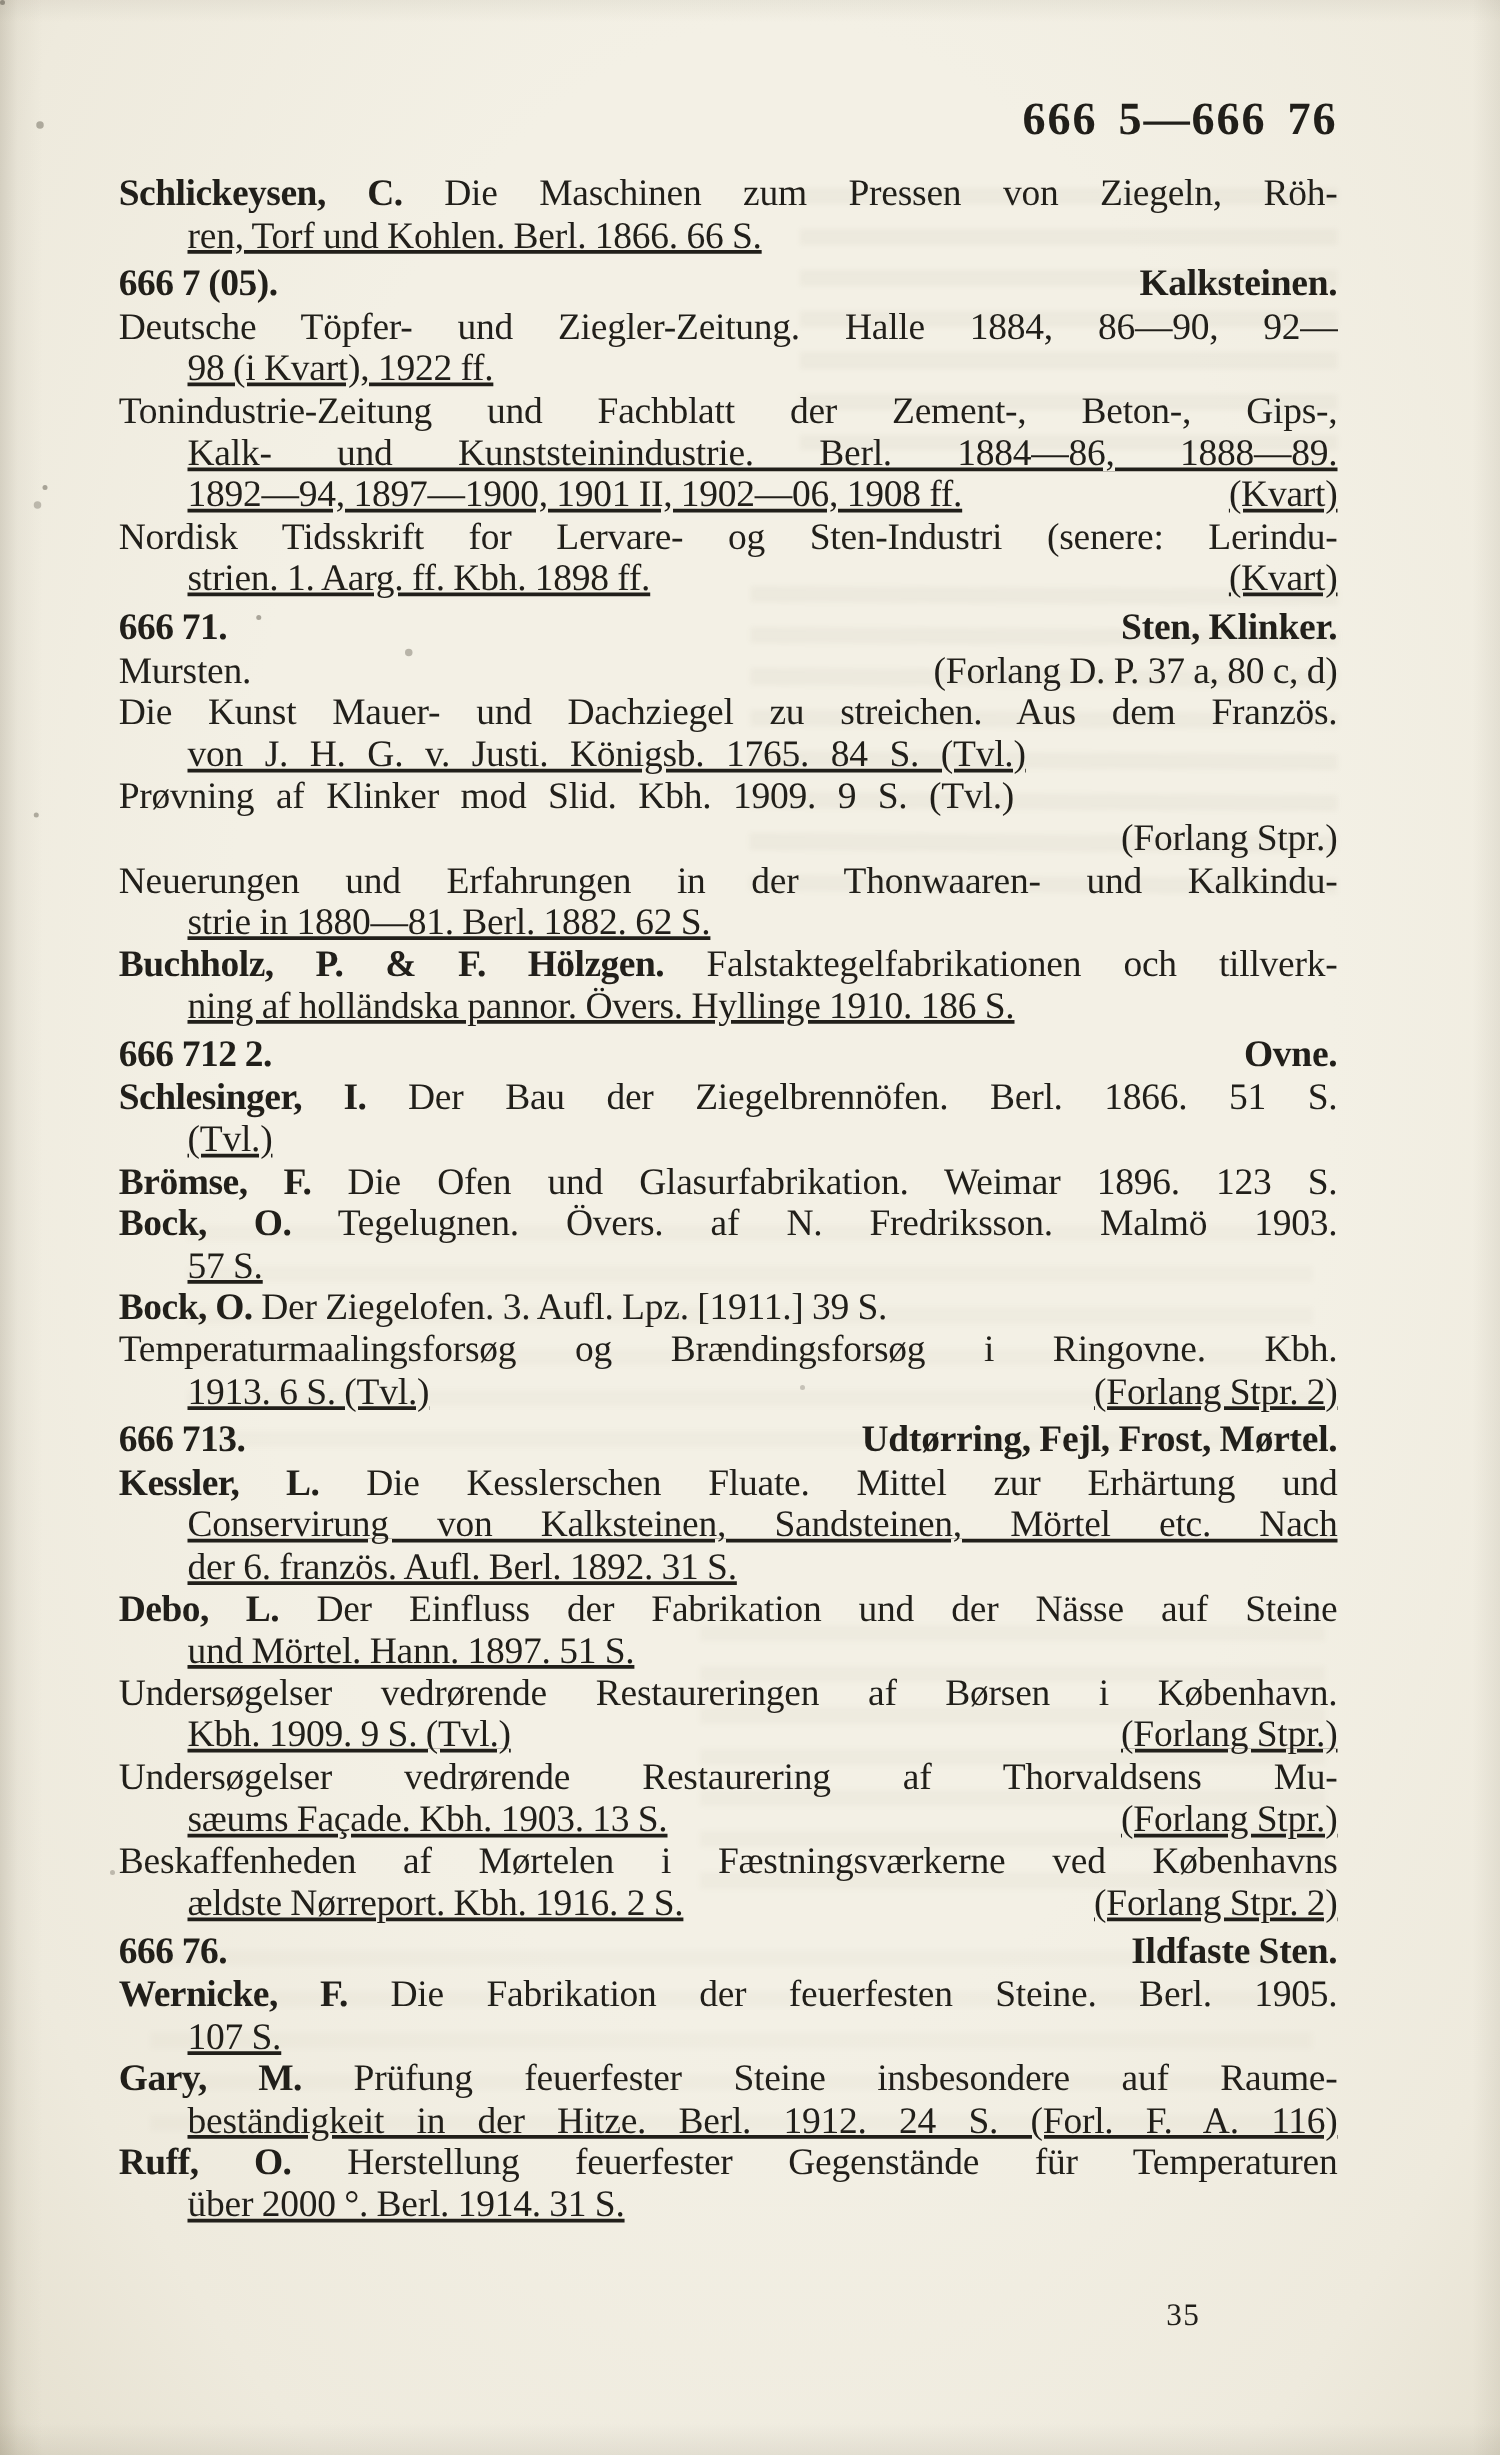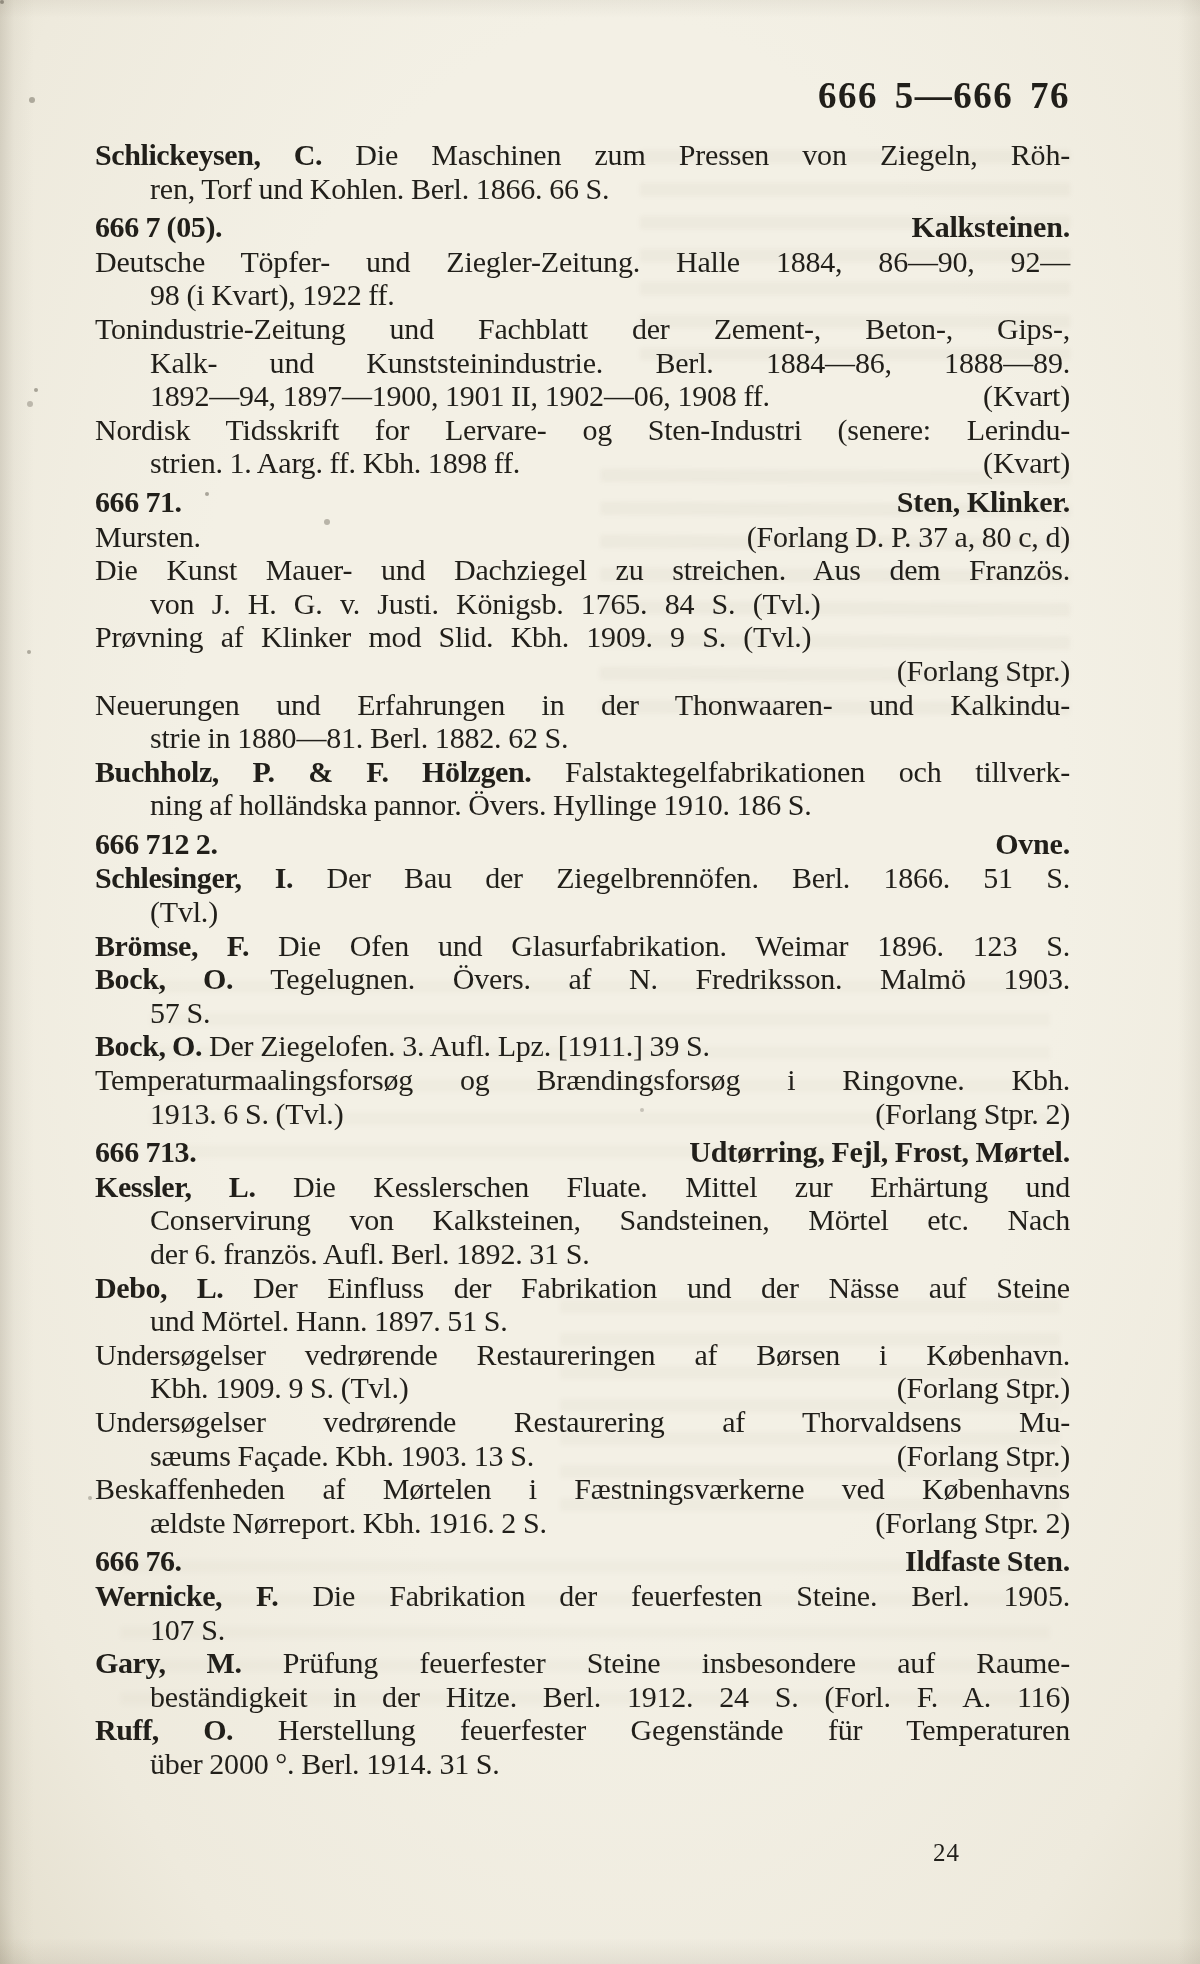--- a/index.html
+++ b/index.html
@@ -25,21 +25,21 @@
   .block{position:absolute;left:95px;top:76px;width:975px;}
   .hdr{
     text-align:right;font-weight:bold;font-size:37px;line-height:40px;
     letter-spacing:1.5px;word-spacing:6px;margin-bottom:22px;
   }
   .line{
     position:relative;
     font-size:30px;line-height:33.6px;
     letter-spacing:-0.2px;word-spacing:-0.5px;
   }
-  .line.ind{padding-left:55px;}
+  .line.ind{padding-left:55px;text-decoration:underline;}
   .line.j{text-align:justify;text-align-last:justify;}
   .line.lr,.line.h,.line.r{display:flex;justify-content:space-between;align-items:baseline;}
   .line .lp{white-space:nowrap;}
   .line .rp{white-space:nowrap;}
   .line.h{font-weight:bold;margin-top:5px;margin-bottom:1px;}
   .line.h .rp{font-weight:bold;}
   .line.wide{word-spacing:10px;}
   .line b{font-weight:bold;letter-spacing:-0.4px;}
   .footer-pagenum{
     position:absolute;left:95px;top:1828px;width:975px;
@@ -173,15 +173,15 @@
         <div class="line j"><b>Wernicke, F.</b><span> Die Fabrikation der feuerfesten Steine.  Berl.  1905.</span></div>
         <div class="line l ind"><span>107 S.</span></div>
         <div class="line j"><b>Gary, M.</b><span> Prüfung feuerfester Steine insbesondere auf Raume-</span></div>
         <div class="line j ind"><span>beständigkeit in der Hitze.  Berl. 1912.  24 S.  (Forl. F. A. 116)</span></div>
         <div class="line j"><b>Ruff, O.</b><span> Herstellung feuerfester Gegenstände für Temperaturen</span></div>
         <div class="line l ind"><span>über 2000 °.  Berl. 1914.  31 S.</span></div>
       </div>
   </div>
 
 
-  <div class="footer-sig">24</div>
+  <div class="footer-sig">35</div>
 
 </div>
 
 </body></html>

